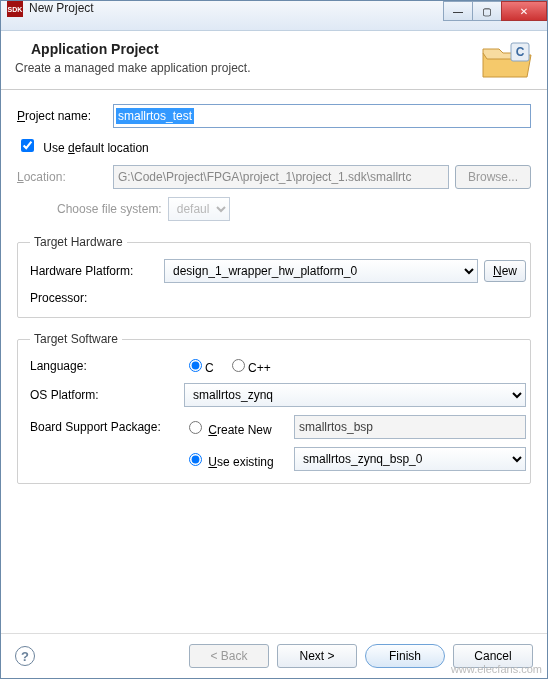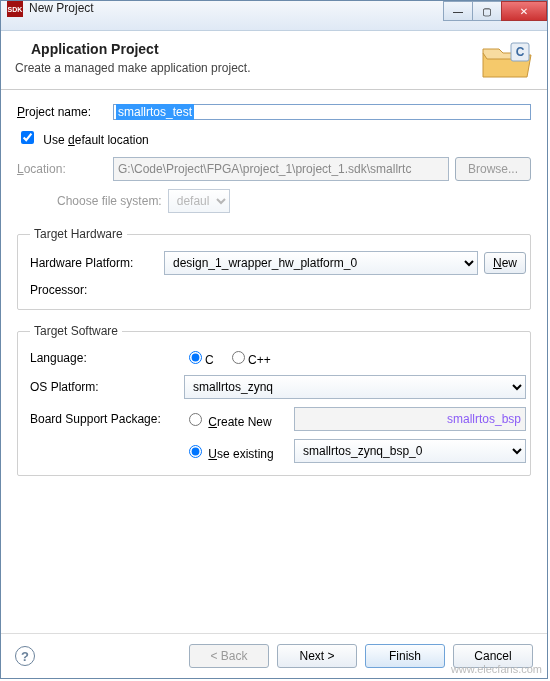--- a/index.html
+++ b/index.html
@@ -180,20 +180,21 @@
     justify-content: center;
     font-weight: bold;
     font-size: 13px;
     cursor: pointer;
   }
   .footer .spacer { flex: 1; }
   .footer .btn { margin-left: 8px; min-width: 80px; }
   .btn.default {
     background: linear-gradient(#fbfdff,#d9e8f7);
     border-color: #6fa3d8;
+    border-radius: 12px;
   }
   .proc-select select {
     background: linear-gradient(#eaf3fd,#cfe3f7);
   }
   .watermark {
     position: absolute;
     right: 8px;
     bottom: 6px;
     font-size: 11px;
     color: #bbb;
@@ -223,21 +224,21 @@
       <path d="M2 12 L2 8 L18 8 L22 12 L44 12 L44 18 L6 18 Z" fill="#f8dca0" stroke="#c9963a"></path>
       <rect x="30" y="2" width="18" height="18" rx="2" fill="#e8eef5" stroke="#8aa5c2"></rect>
       <text x="39" y="15" text-anchor="middle" font-size="12" font-weight="bold" fill="#3b6aa0">C</text>
     </svg>
   </div>
 
   <div class="body">
 
     <div class="row">
       <label class="lbl"><span class="underline">P</span>roject name:</label>
-      <div style="flex:1;border:1px solid #7da2ce;height:16px;display:flex;align-items:center;padding:2px;background:#fff">
+      <div style="flex:1;border:1px solid #7da2ce;height:24px;display:flex;align-items:center;padding:2px;background:#fff">
         <span class="sel-hl">smallrtos_test</span>
       </div>
     </div>
 
     <div class="checkbox-row">
       <input type="checkbox" checked="" style="">
       <label>Use <span class="underline">d</span>efault location</label>
     </div>
 
     <div class="row">
@@ -281,21 +282,21 @@
       <div class="row">
         <label class="lbl wide">OS Platform:</label>
         <select style="flex:1">
           <option>smallrtos_zynq</option>
         </select>
       </div>
 
       <div class="row">
         <label class="lbl wide">Board Support Package:</label>
         <label style="min-width:110px"><input type="radio" name="bsp" style=""> <span class="underline">C</span>reate New</label>
-        <input type="text" readonly="" style="flex: 1 1 0%; color: #8b5cf6; text-align: right;" value="smallrtos_bsp">
+        <input type="text" readonly="" style="flex: 1 1 0%; color: #404040;" value="smallrtos_bsp">
       </div>
 
       <div class="row" style="margin-bottom:0">
         <label class="lbl wide"></label>
         <label style="min-width:110px"><input type="radio" name="bsp" checked="" style=""> <span class="underline">U</span>se existing</label>
         <select style="flex:1">
           <option>smallrtos_zynq_bsp_0</option>
         </select>
       </div>
     </fieldset>

